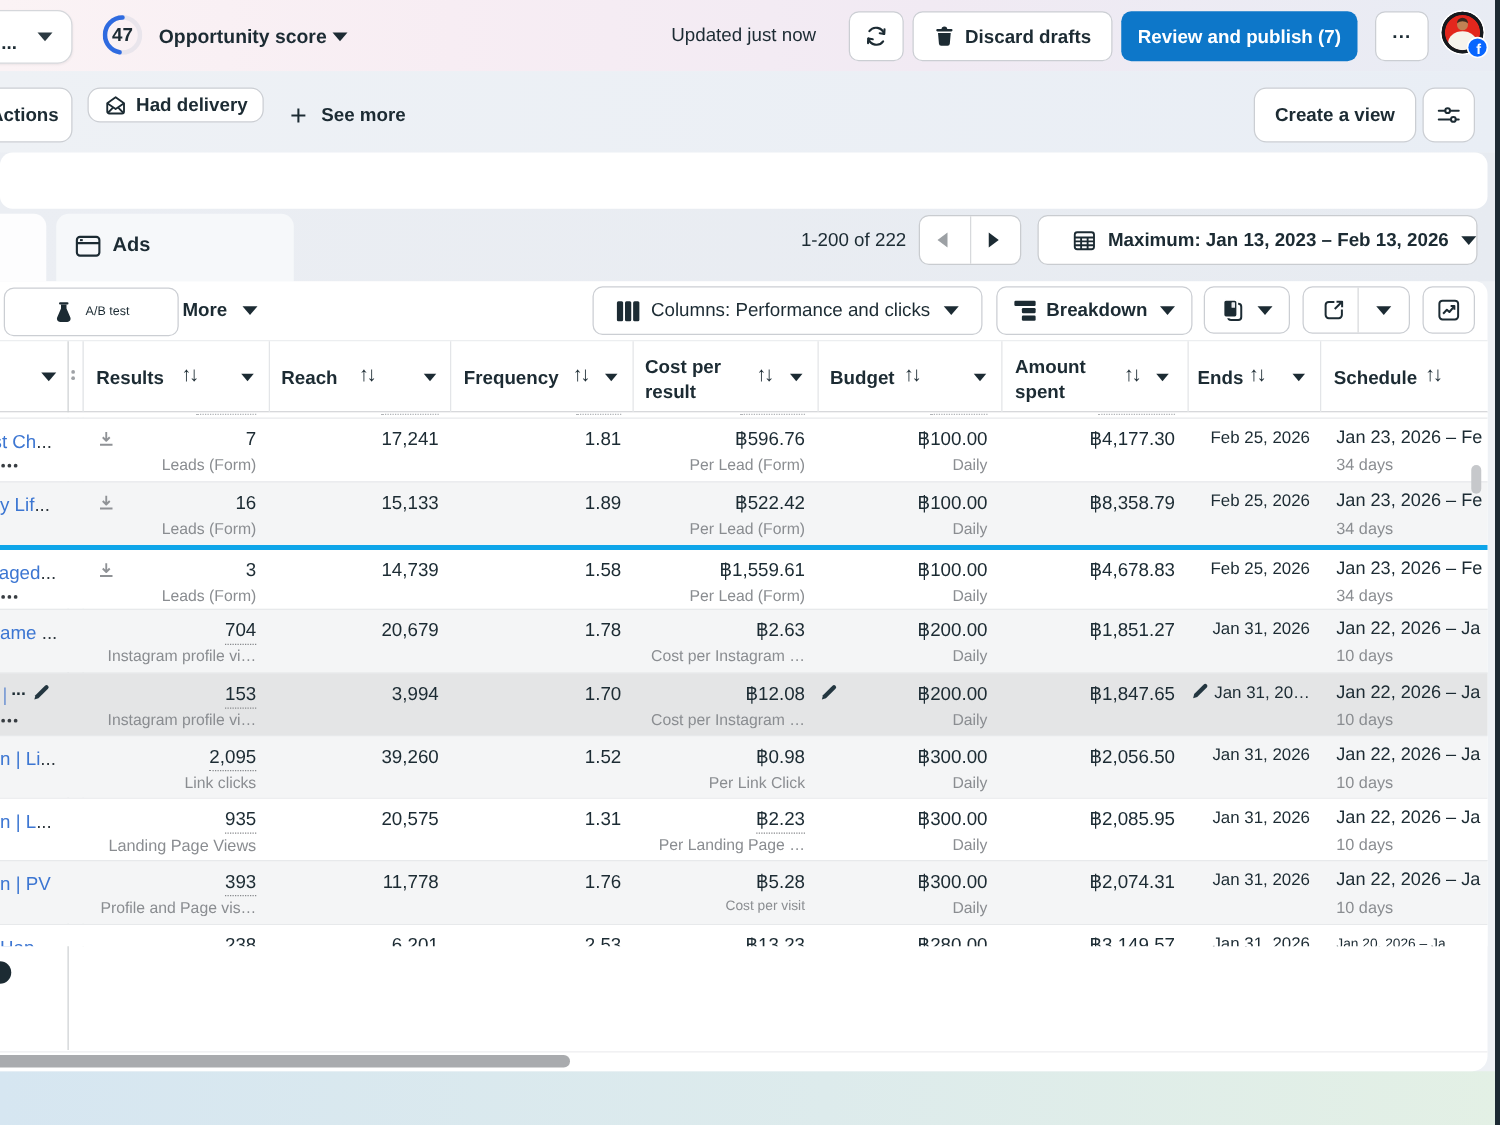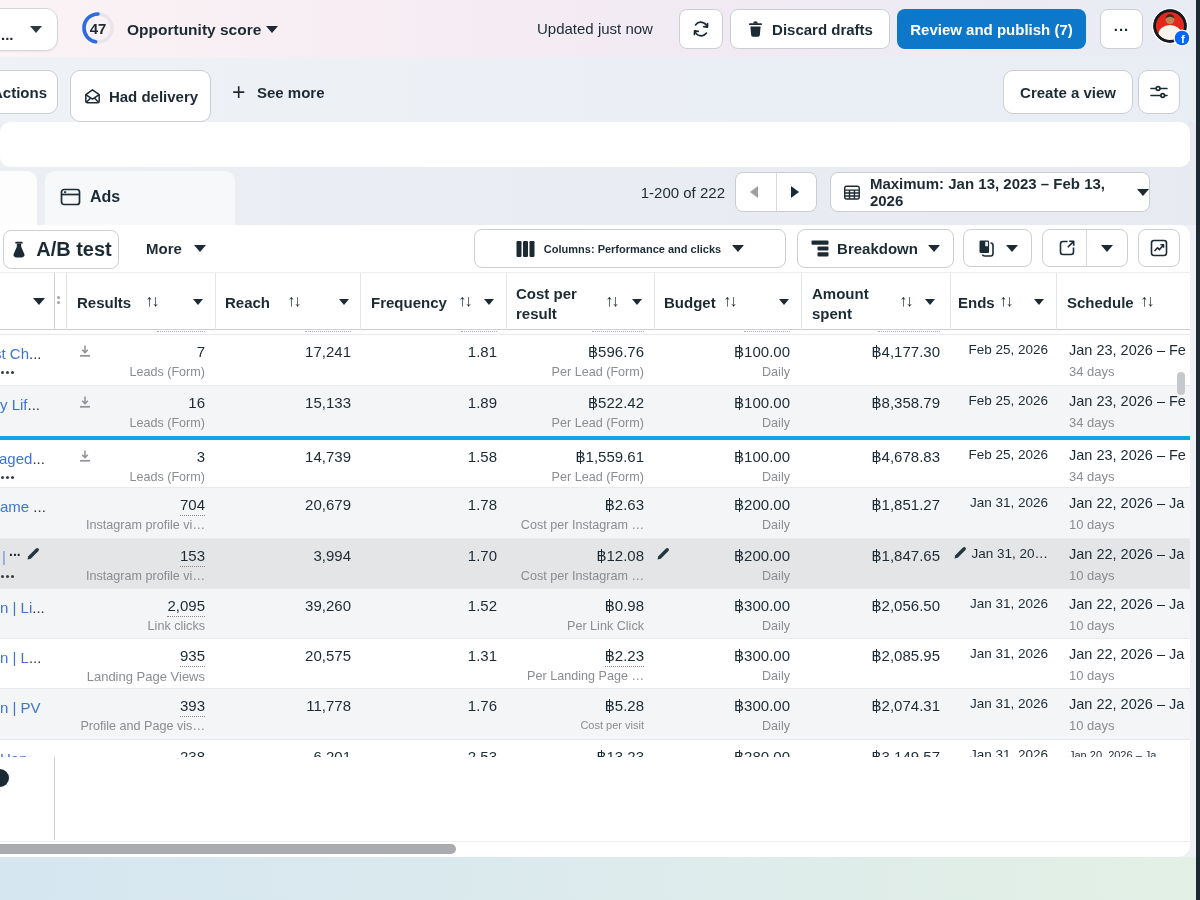--- a/index.html
+++ b/index.html
@@ -62,21 +62,21 @@
       <circle cx="19" cy="12.8" r="4.4" fill="#c08254"></circle>
 <path d="M14.6 11.6 a4.4 4.4 0 0 1 8.8 0 a7 7 0 0 0 -8.8 0 z" fill="#3a2a20"></path>
 <path d="M7.5 27.5 a11.5 9.5 0 0 1 23 0 l0 8 l-23 0 z" fill="#f6f3ec"></path>
     </g>
 <circle cx="19" cy="19" r="15.4" fill="none" stroke="#16191d" stroke-width="2.6"></circle>
 <circle cx="31" cy="31" r="8.6" fill="#fff"></circle>
 <circle cx="31" cy="31" r="7.3" fill="#0866ff"></circle>
 <text x="32" y="36" font-size="11.5" font-weight="700" fill="#fff" text-anchor="middle" font-family="Liberation Sans">f</text>
 </svg>
 <div class="btn" style="left:-34px;top:70px;width:92px;height:44px;border-radius:10px;justify-content:flex-end;padding-right:10px;font-size:15px;font-weight:600">Actions</div>
-<div class="btn" style="left:70px;top:70px;width:141px;height:52px;border-radius:10px;font-size:15px;font-weight:600"><svg width="19" height="19" viewBox="0 0 19 19" fill="none" stroke="#1c2b33" stroke-width="1.5" stroke-linejoin="round" style="margin-right:7px">
+<div class="btn" style="left:70px;top:70px;width:141px;height:28px;border-radius:10px;font-size:15px;font-weight:600"><svg width="19" height="19" viewBox="0 0 19 19" fill="none" stroke="#1c2b33" stroke-width="1.5" stroke-linejoin="round" style="margin-right:7px">
       <path d="M2.8 7.6 L9.5 2.8 L16.2 7.6 V14.2 a1.6 1.6 0 0 1 -1.6 1.6 H4.4 a1.6 1.6 0 0 1 -1.6 -1.6 Z"></path>
       <path d="M2.8 7.6 L9.5 12.2 L16.2 7.6"></path>
       <path d="M3.2 15.4 L7.6 10.9 M15.8 15.4 L11.4 10.9"></path>
     </svg>Had delivery</div>
 <div class="abs dark" style="left:232px;top:79px;font-size:23px;font-weight:400">+</div>
 <div class="abs dark" style="left:257px;top:84px;font-size:15px;font-weight:600">See more</div>
 <div class="btn" style="left:1003px;top:70px;width:130px;height:44px;border-radius:10px;font-size:15px;font-weight:600">Create a view</div>
 <div class="btn" style="left:1138px;top:70px;width:42px;height:44px;border-radius:10px">
     <svg width="22" height="22" viewBox="0 0 22 22" fill="none" stroke="#1c2b33" stroke-width="1.6" stroke-linecap="round">
       <path d="M3 7.5 H8.2 M12 7.5 H19 M3 14.5 H12.8 M16.6 14.5 H19"></path>
@@ -91,42 +91,42 @@
     <rect x="1.5" y="2.5" width="18" height="15" rx="2.5"></rect>
     <path d="M1.5 7.5 H19.5"></path>
     <rect x="4" y="4.3" width="2.2" height="1.6" fill="#1c2b33" stroke="none"></rect>
   </svg>
 <div class="abs dark" style="left:90px;top:188px;font-size:16px;font-weight:700">Ads</div>
 <div class="abs dark" style="left:635px;top:184px;width:90px;text-align:right;font-size:15px">1-200 of 222</div>
 <div class="btn" style="left:735px;top:172px;width:82px;height:40px;border-color:#c9ccd0"></div>
 <div class="abs" style="left:776px;top:173px;width:1px;height:38px;background:#d7d9dc"></div>
 <div class="abs" style="left:750px;top:186px;width:0;height:0;border-top:6px solid transparent;border-bottom:6px solid transparent;border-right:8.5px solid #9ca0a4"></div>
 <div class="abs" style="left:791px;top:186px;width:0;height:0;border-top:6px solid transparent;border-bottom:6px solid transparent;border-left:8.5px solid #1c2b33"></div>
-<div class="btn" style="left:830px;top:172px;width:320px;height:40px;border-color:#c9ccd0;justify-content:flex-end;padding-left:12px">
+<div class="btn" style="left:830px;top:172px;width:352px;height:40px;border-color:#c9ccd0;justify-content:flex-end;padding-left:12px">
     <svg width="19" height="19" viewBox="0 0 19 19" fill="none" stroke="#1c2b33" stroke-width="1.5">
       <rect x="1.8" y="2.8" width="15.4" height="13.6" rx="2"></rect>
       <path d="M1.8 7 H17.2 M6.9 7 V16.2 M12.1 7 V16.2 M1.8 10.1 H17.2 M1.8 13.2 H17.2"></path>
     </svg>
     <span style="margin-left:9px;font-size:15px;font-weight:600">Maximum: Jan 13, 2023 – Feb 13, 2026</span>
     <span class="caret" style="margin-left:10px"></span>
   </div>
 <div class="abs" style="left:0;top:225px;width:1190px;height:632px;background:#fff;border-radius:0 10px 12px 0"></div>
-<div class="btn" style="left:3px;top:230px;width:116px;height:39px;font-size:20px;font-weight:700"><svg width="18" height="19" viewBox="0 0 18 19" fill="#1c2b33" style="margin-right:8px">
+<div class="btn" style="left:3px;top:230px;width:140px;height:39px;font-size:10px;font-weight:400"><svg width="18" height="19" viewBox="0 0 18 19" fill="#1c2b33" style="margin-right:8px">
       <rect x="5.2" y="1.8" width="7.6" height="1.8" rx="0.9"></rect>
       <path d="M6.8 3.6 h4.4 v3.1 l3.1 7.2 a2.6 2.6 0 0 1 -2.4 3.6 h-5.8 a2.6 2.6 0 0 1 -2.4 -3.6 l3.1 -7.2 z"></path>
     </svg>A/B test</div>
 <div class="abs dark" style="left:146px;top:240px;font-size:15px;font-weight:600">More</div>
 <div class="abs caret" style="left:194px;top:245px"></div>
 <div class="btn" style="left:474px;top:229px;width:312px;height:39px">
     <svg width="21" height="18" viewBox="0 0 21 18" fill="#1c2b33">
       <rect x="0.5" y="1" width="5" height="16" rx="1.2"></rect>
       <rect x="7" y="1" width="5" height="16" rx="1.2"></rect>
       <rect x="13.5" y="1" width="5" height="16" rx="1.2"></rect>
     </svg>
-    <span style="margin-left:7px;font-size:11px;font-weight:700">Columns: Performance and clicks</span>
+    <span style="margin-left:7px;font-size:15px;font-weight:400">Columns: Performance and clicks</span>
     <span class="caret" style="margin-left:11px"></span>
   </div>
 <div class="btn" style="left:797px;top:229px;width:157px;height:39px">
     <svg width="18" height="17" viewBox="0 0 18 17" fill="#1c2b33">
       <rect x="0.5" y="0.5" width="17" height="4.2" rx="1"></rect>
       <rect x="6.5" y="6.4" width="11" height="4.2" rx="1"></rect>
       <rect x="6.5" y="12.3" width="11" height="4.2" rx="1"></rect>
     </svg>
     <span style="margin-left:8px;font-size:15px;font-weight:600">Breakdown</span>
     <span class="caret" style="margin-left:10px"></span>

